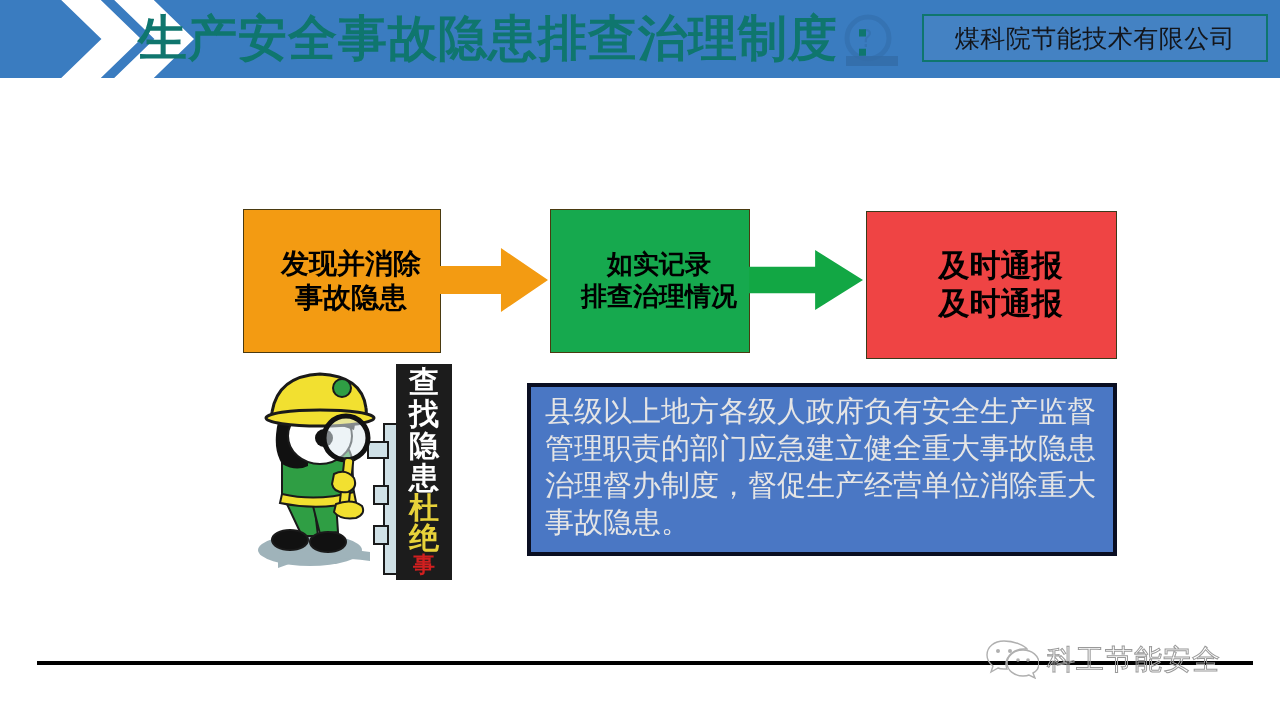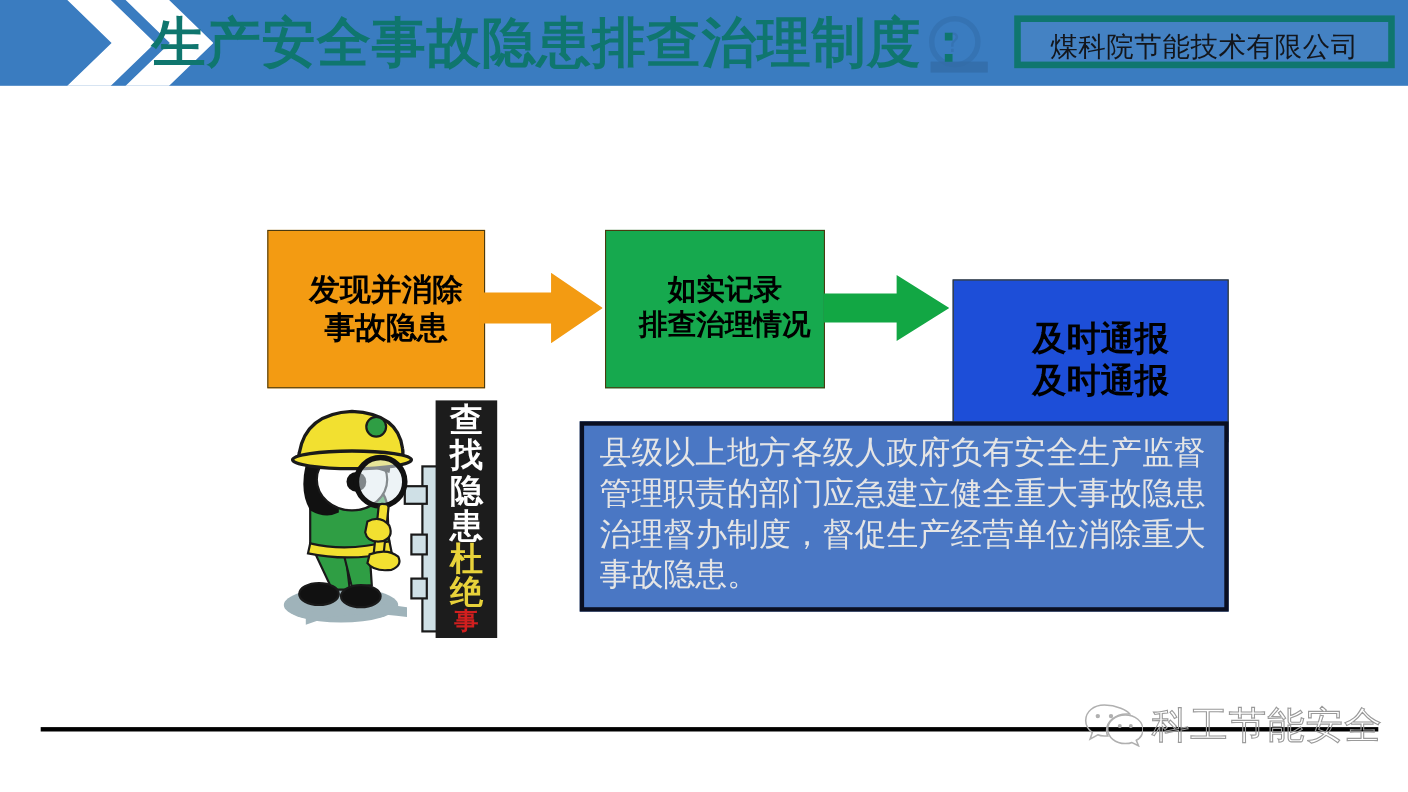--- a/index.html
+++ b/index.html
@@ -56,21 +56,21 @@
     opacity: 0.30;
     pointer-events: none;
   }
   .header-company {
     position: absolute;
     left: 922px;
     top: 14px;
     width: 346px;
     height: 48px;
     box-sizing: border-box;
-    border: 6px solid #0f766e;
+    border: 2px solid #0f766e;
     background: rgba(255,255,255,0.05);
     color: #13161c;
     font-family: "DejaVu Sans", "Liberation Sans", sans-serif;
     font-size: 25px;
     line-height: 46px;
     text-align: center;
     letter-spacing: 0.5px;
     white-space: nowrap;
   }
 
@@ -99,24 +99,23 @@
   }
   .box-green {
     left: 550px; top: 209px;
     width: 200px; height: 144px;
     background: #16a94e;
     font-size: 26px;
   }
   .box-yellow {
     left: 866px; top: 211px;
     width: 251px; height: 148px;
-    background: #1d4ed8;
+    background: #ef4444;
     font-size: 31px;
     border-color: #3a3a1a;
-    margin-top: 43px;
   }
 
   
   .arrow {
     position: absolute;
     clip-path: polygon(0% 28%, 58% 28%, 58% 0%, 100% 50%, 58% 100%, 58% 72%, 0% 72%);
   }
   .arrow-orange {
     left: 436px; top: 248px;
     width: 112px; height: 64px;
@@ -165,21 +164,21 @@
     left: 985px; top: 632px;
     width: 268px; height: 56px;
     display: flex;
     align-items: center;
     gap: 8px;
     pointer-events: none;
   }
   .footer-brand .wechat { flex: 0 0 auto; }
   .footer-brand .brand-text {
     font-family: "DejaVu Sans", "Liberation Sans", sans-serif;
-    font-size: 34px;
+    font-size: 28px;
     font-weight: normal;
     letter-spacing: 1px;
     color: transparent;
     -webkit-text-stroke: 1px #9a9a9a;
     white-space: nowrap;
   }
 </style>
 </head>
 <body>
 

